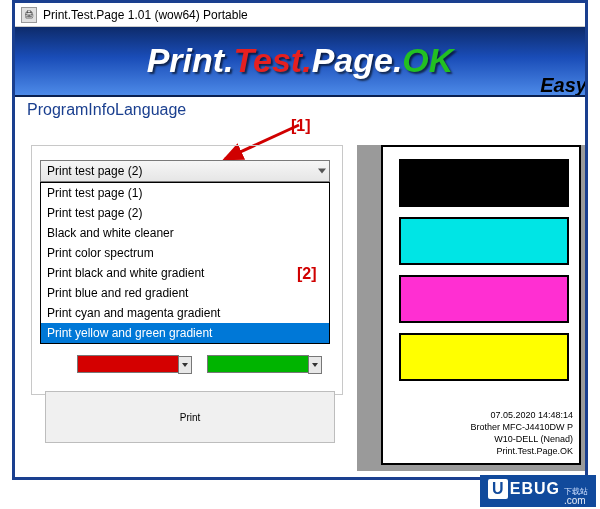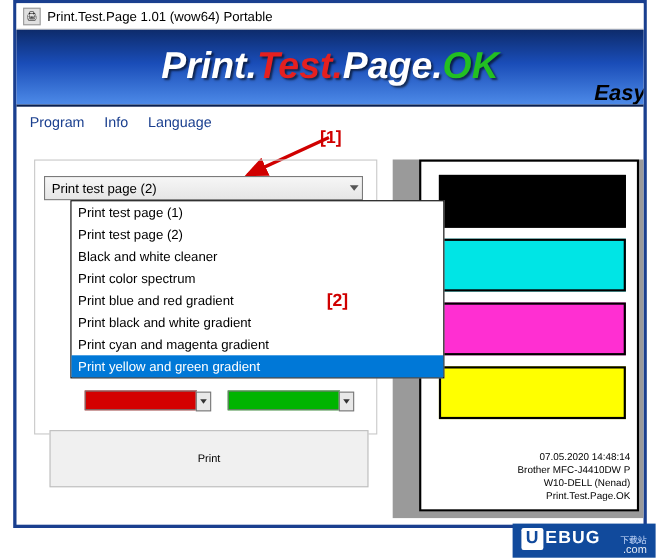--- a/index.html
+++ b/index.html
@@ -10,31 +10,31 @@
   .app-icon { width: 16px; height: 16px; background: #e0e0e0; border: 1px solid #999; display:flex; align-items:center; justify-content:center; font-size:8px; }
   .title-text { font-size: 12px; color: #000; }
   
   .banner { height: 70px; background: linear-gradient(#0d2b6b 0%, #1a4db8 45%, #4d8ae8 100%); position: relative; overflow: hidden; border-bottom: 2px solid #0a2050; }
   .banner-text { position:absolute; left:50%; top:48%; transform:translate(-50%,-50%); font-family: "Arial Black", Arial, sans-serif; font-weight: 900; font-style: italic; font-size: 34px; white-space: nowrap; text-shadow: 2px 2px 2px rgba(0,0,0,.6); }
   .banner-text .w { color:#fff; }
   .banner-text .r { color:#e52020; }
   .banner-text .g { color:#22c022; }
   .banner-easy { position:absolute; right:-2px; bottom:-2px; font-family: "Arial Black", Arial, sans-serif; font-style: italic; font-weight:900; font-size:20px; color:#000;margin-left:20px; }
   
-  .menubar { height: 26px; display:flex; align-items:center; gap:18px; padding: 0 12px; font-size: 13px; color:#1a3f8f; }
+  .menubar { height: 26px; display:flex; align-items:center; padding: 0 12px; font-size: 16px; color:#1a3f8f; }
   .menubar span { cursor: default; }
   
   .content { position: relative; height: calc(100% - 24px - 70px - 26px); }
   .annot { position:absolute; color:#d00000; font-weight:bold; font-size:16px; pointer-events:none; }
   .arrow { position:absolute; pointer-events:none; }
   
   .groupbox { position:absolute; left:16px; top:22px; width:312px; height:250px; border:1px solid #c8c8c8; }
   .combo { position:absolute; left:8px; top:14px; width:290px; height:22px; border:1px solid #7a7a7a; background:linear-gradient(#f6f6f6,#e6e6e6); display:flex; align-items:center; padding:0 20px 0 6px; font-size:12px; }
   .combo-chevron { position:absolute; right:3px; top:50%; transform:translateY(-50%); width:0; height:0; border-left:4px solid transparent; border-right:4px solid transparent; border-top:5px solid #555; }
-  .dropdown { position:absolute; left:8px; top:36px; width:340px; border:1px solid #000; background:#fff; z-index:10; max-height: 190px; margin-left: 24px; }
+  .dropdown { position:absolute; left:8px; top:36px; width:290px; border:1px solid #000; background:#fff; z-index:10; max-height: 190px; }
   .dropdown .opt { padding:2px 6px; font-size:12px; line-height:16px; white-space:nowrap; overflow:hidden; }
   .dropdown .opt.selected { background:#0078d7; color:#fff; }
   
   .colorbuttons { position:absolute; left:62px; top:232px; display:flex; gap:28px; }
   .cbtn { width:102px; height:18px; border:1px solid #777; position:relative; }
   .cbtn.red { background:#d40000; }
   .cbtn.green { background:#00b400; }
   .cbtn .mini { position:absolute; right:-14px; top:0; width:14px; height:18px; border:1px solid #777; background:#e8e8e8; display:flex; align-items:center; justify-content:center; }
   .cbtn .mini::after { content:""; border-left:3px solid transparent; border-right:3px solid transparent; border-top:4px solid #333; }
   
@@ -96,22 +96,22 @@
     <div class="groupbox">
       <div class="combo">
         <span>Print test page (2)</span>
         <span class="combo-chevron"></span>
       </div>
       <div class="dropdown" id="dropdown">
           <div class="opt">Print test page (1)</div>
           <div class="opt">Print test page (2)</div>
           <div class="opt">Black and white cleaner</div>
           <div class="opt">Print color spectrum</div>
+          <div class="opt">Print black and white gradient</div>
           <div class="opt">Print blue and red gradient</div>
-          <div class="opt">Print black and white gradient</div>
           <div class="opt">Print cyan and magenta gradient</div>
           <div class="opt selected">Print yellow and green gradient</div>
         </div>
     </div>
 
     <div class="colorbuttons">
       <div class="cbtn red">
           <div class="mini"></div>
         </div>
       <div class="cbtn green">
@@ -138,18 +138,18 @@
       </div>
     </div>
 
   </div>
 </div>
 
 <div class="watermark">
   <div class="wm-box">
     <span class="wm-u">U</span>
     <span class="wm-text">EBUG</span>
-    <span style="display:inline-flex; flex-direction:column; align-items:flex-end; line-height:9px; margin-left:16px;">
+    <span style="display:inline-flex; flex-direction:column; line-height:9px; margin-left:2px;">
       <span class="wm-sub">下载站</span>
       <span class="wm-com">.com</span>
     </span>
   </div>
 </div>
 
 </body></html>

